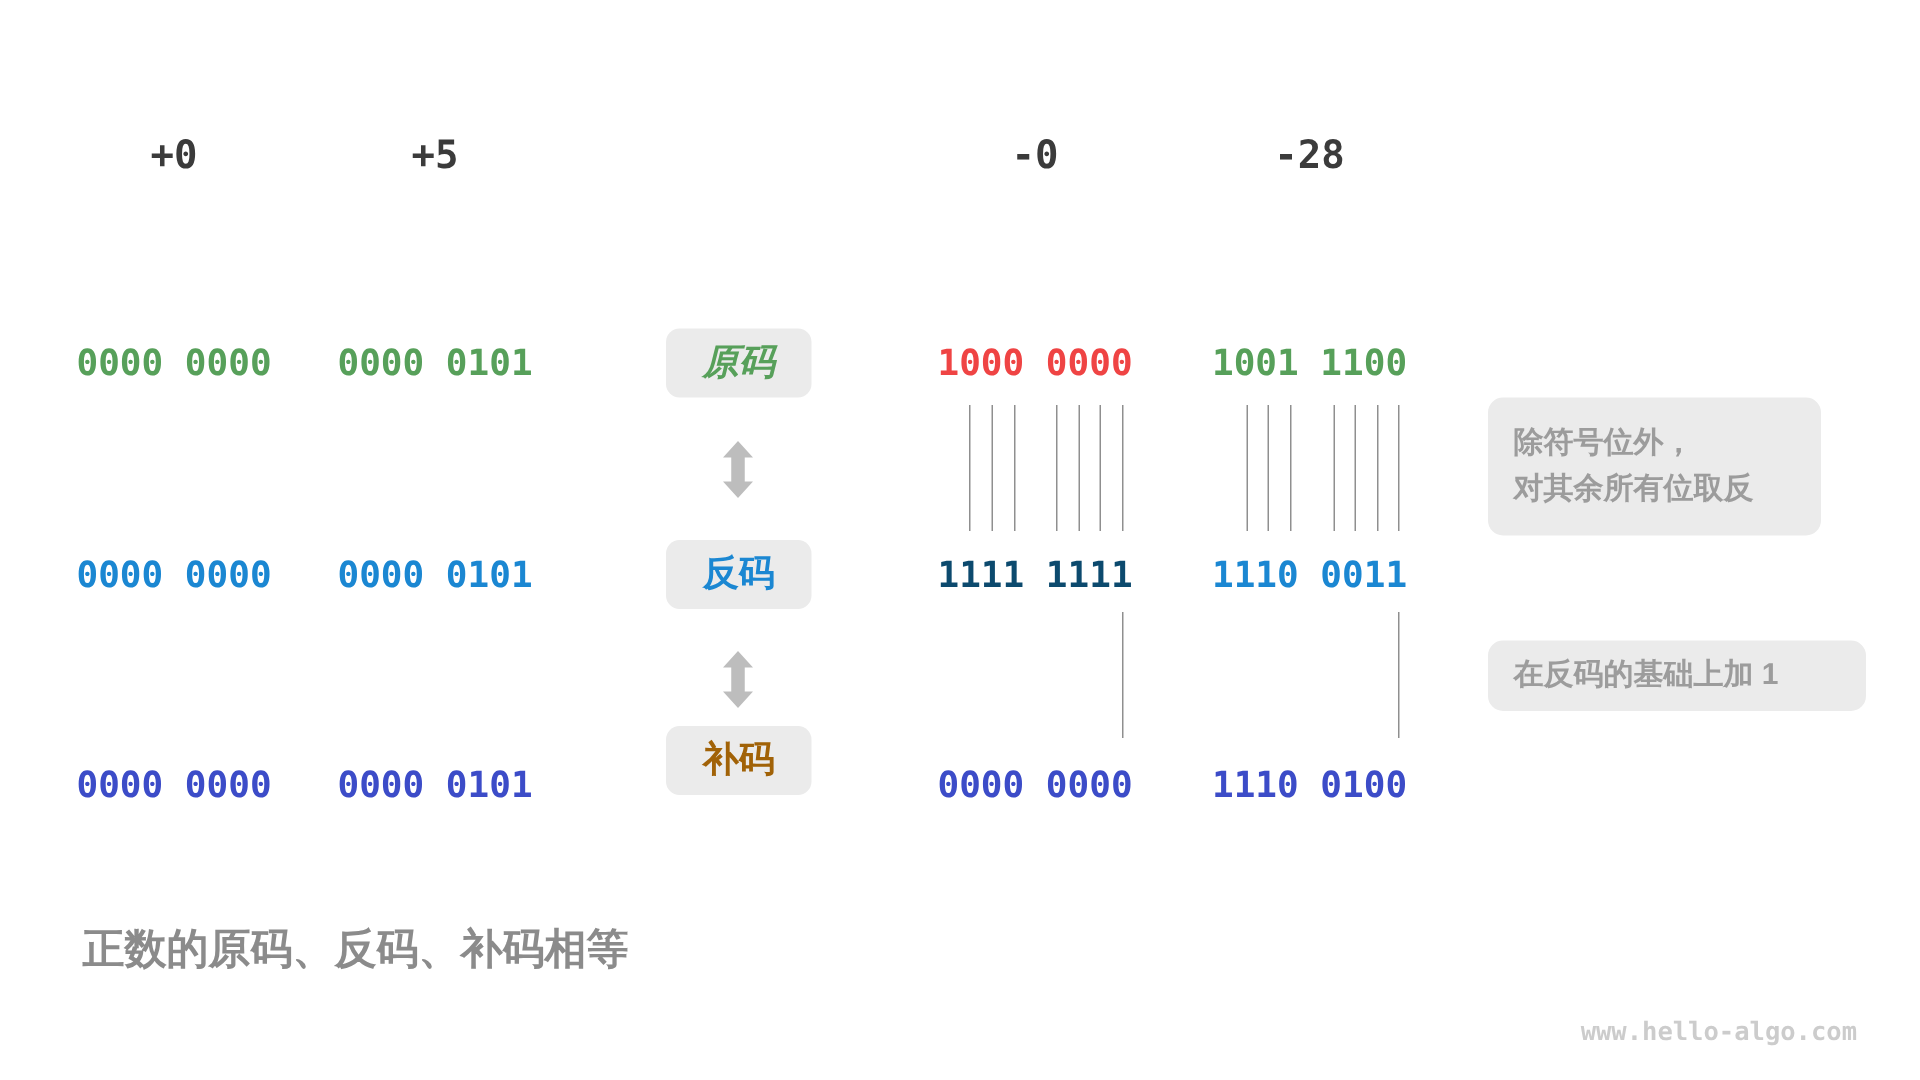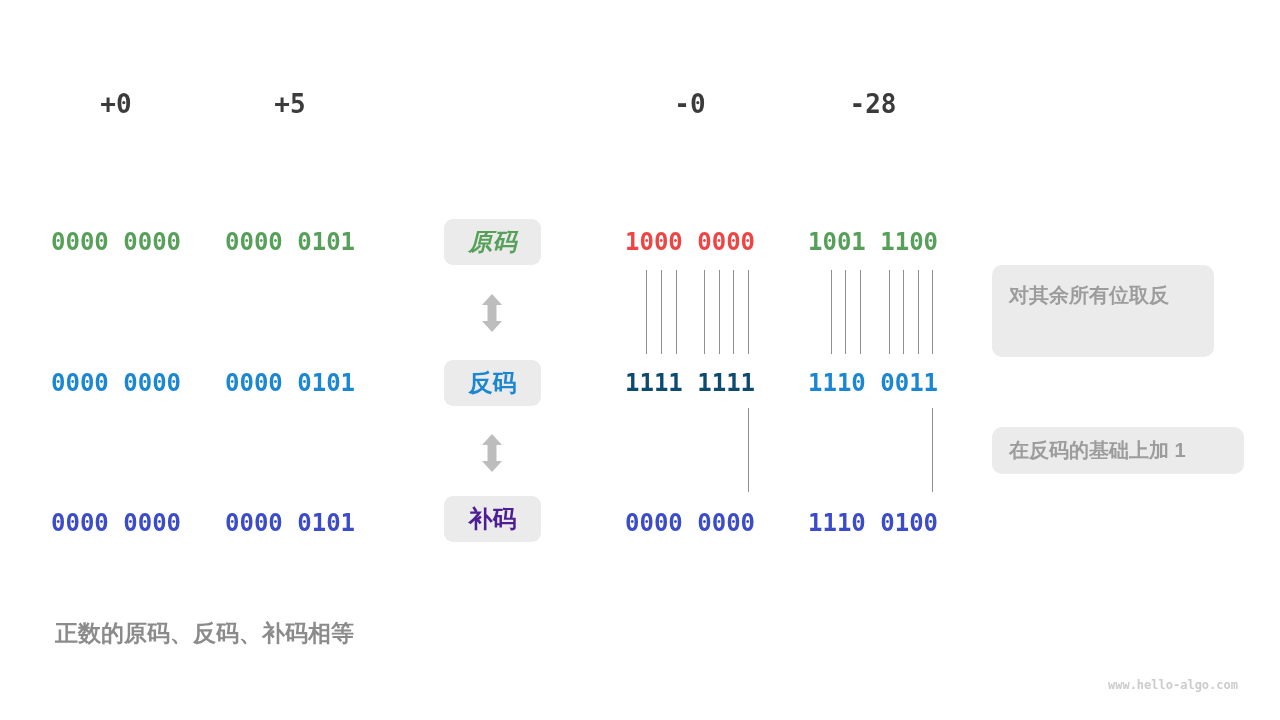--- a/index.html
+++ b/index.html
@@ -70,31 +70,31 @@
     top: 427px;
     width: 252px;
     height: 47px;
     line-height: 47px;
     padding-left: 17px;
     white-space: pre;
   }
   .caption {
     position: absolute;
     top: 618px;
-    font-size: 23px;
+    font-size: 28px;
     font-weight: bold;
     color: #8b8b8b;
     line-height: 30px;
     white-space: pre;
   }
   .watermark {
     position: absolute;
     right: 42px;
     top: 678px;
-    font-size: 12px;
+    font-size: 17px;
     color: #cccccc;
     font-weight: bold;
   }
 </style>
 </head>
 <body>
 
 <div class="canvas">
 
   <div class="hdr mono" style="left:116px; top:89px;">+0</div>
@@ -121,25 +121,26 @@
   <div class="bin mono" style="left: 808px; top: 369px; color: rgb(27, 135, 210);">1110 0011</div>
 
   <div class="arrow" style="left:482px; top:434px;">
     <svg width="20" height="38" viewBox="0 0 20 38">
         <path d="M10 0 L20 11 L14.5 11 L14.5 27 L20 27 L10 38 L0 27 L5.5 27 L5.5 11 L0 11 Z" fill="#bdbdbd"></path>
       </svg>
   </div>
 
   <div class="bin mono" style="left: 51px; top: 509px; color: rgb(60, 76, 200);">0000 0000</div>
   <div class="bin mono" style="left: 225px; top: 509px; color: rgb(60, 76, 200);">0000 0101</div>
-  <div class="pill" style="top: 496px; color: #4c1d95;">补码</div>
+  <div class="pill" style="top: 484px; color: #a16207;">补码</div>
   <div class="bin mono" style="left: 625px; top: 509px; color: rgb(60, 76, 200);">0000 0000</div>
   <div class="bin mono" style="left: 808px; top: 509px; color: rgb(60, 76, 200);">1110 0100</div>
 
   <div class="note note-invert">
+    <div>除符号位外，</div>
     <div>对其余所有位取反</div>
   </div>
   <div class="note note-addone">在反码的基础上加 1</div>
 
   <div class="caption" style="left:55px;">正数的原码、反码、补码相等</div>
 
   <div class="watermark mono">www.hello-algo.com</div>
 
 <div class="tick" style="left: 646px; top: 270px;"></div>
     <div class="tick" style="left: 661px; top: 270px;"></div>

